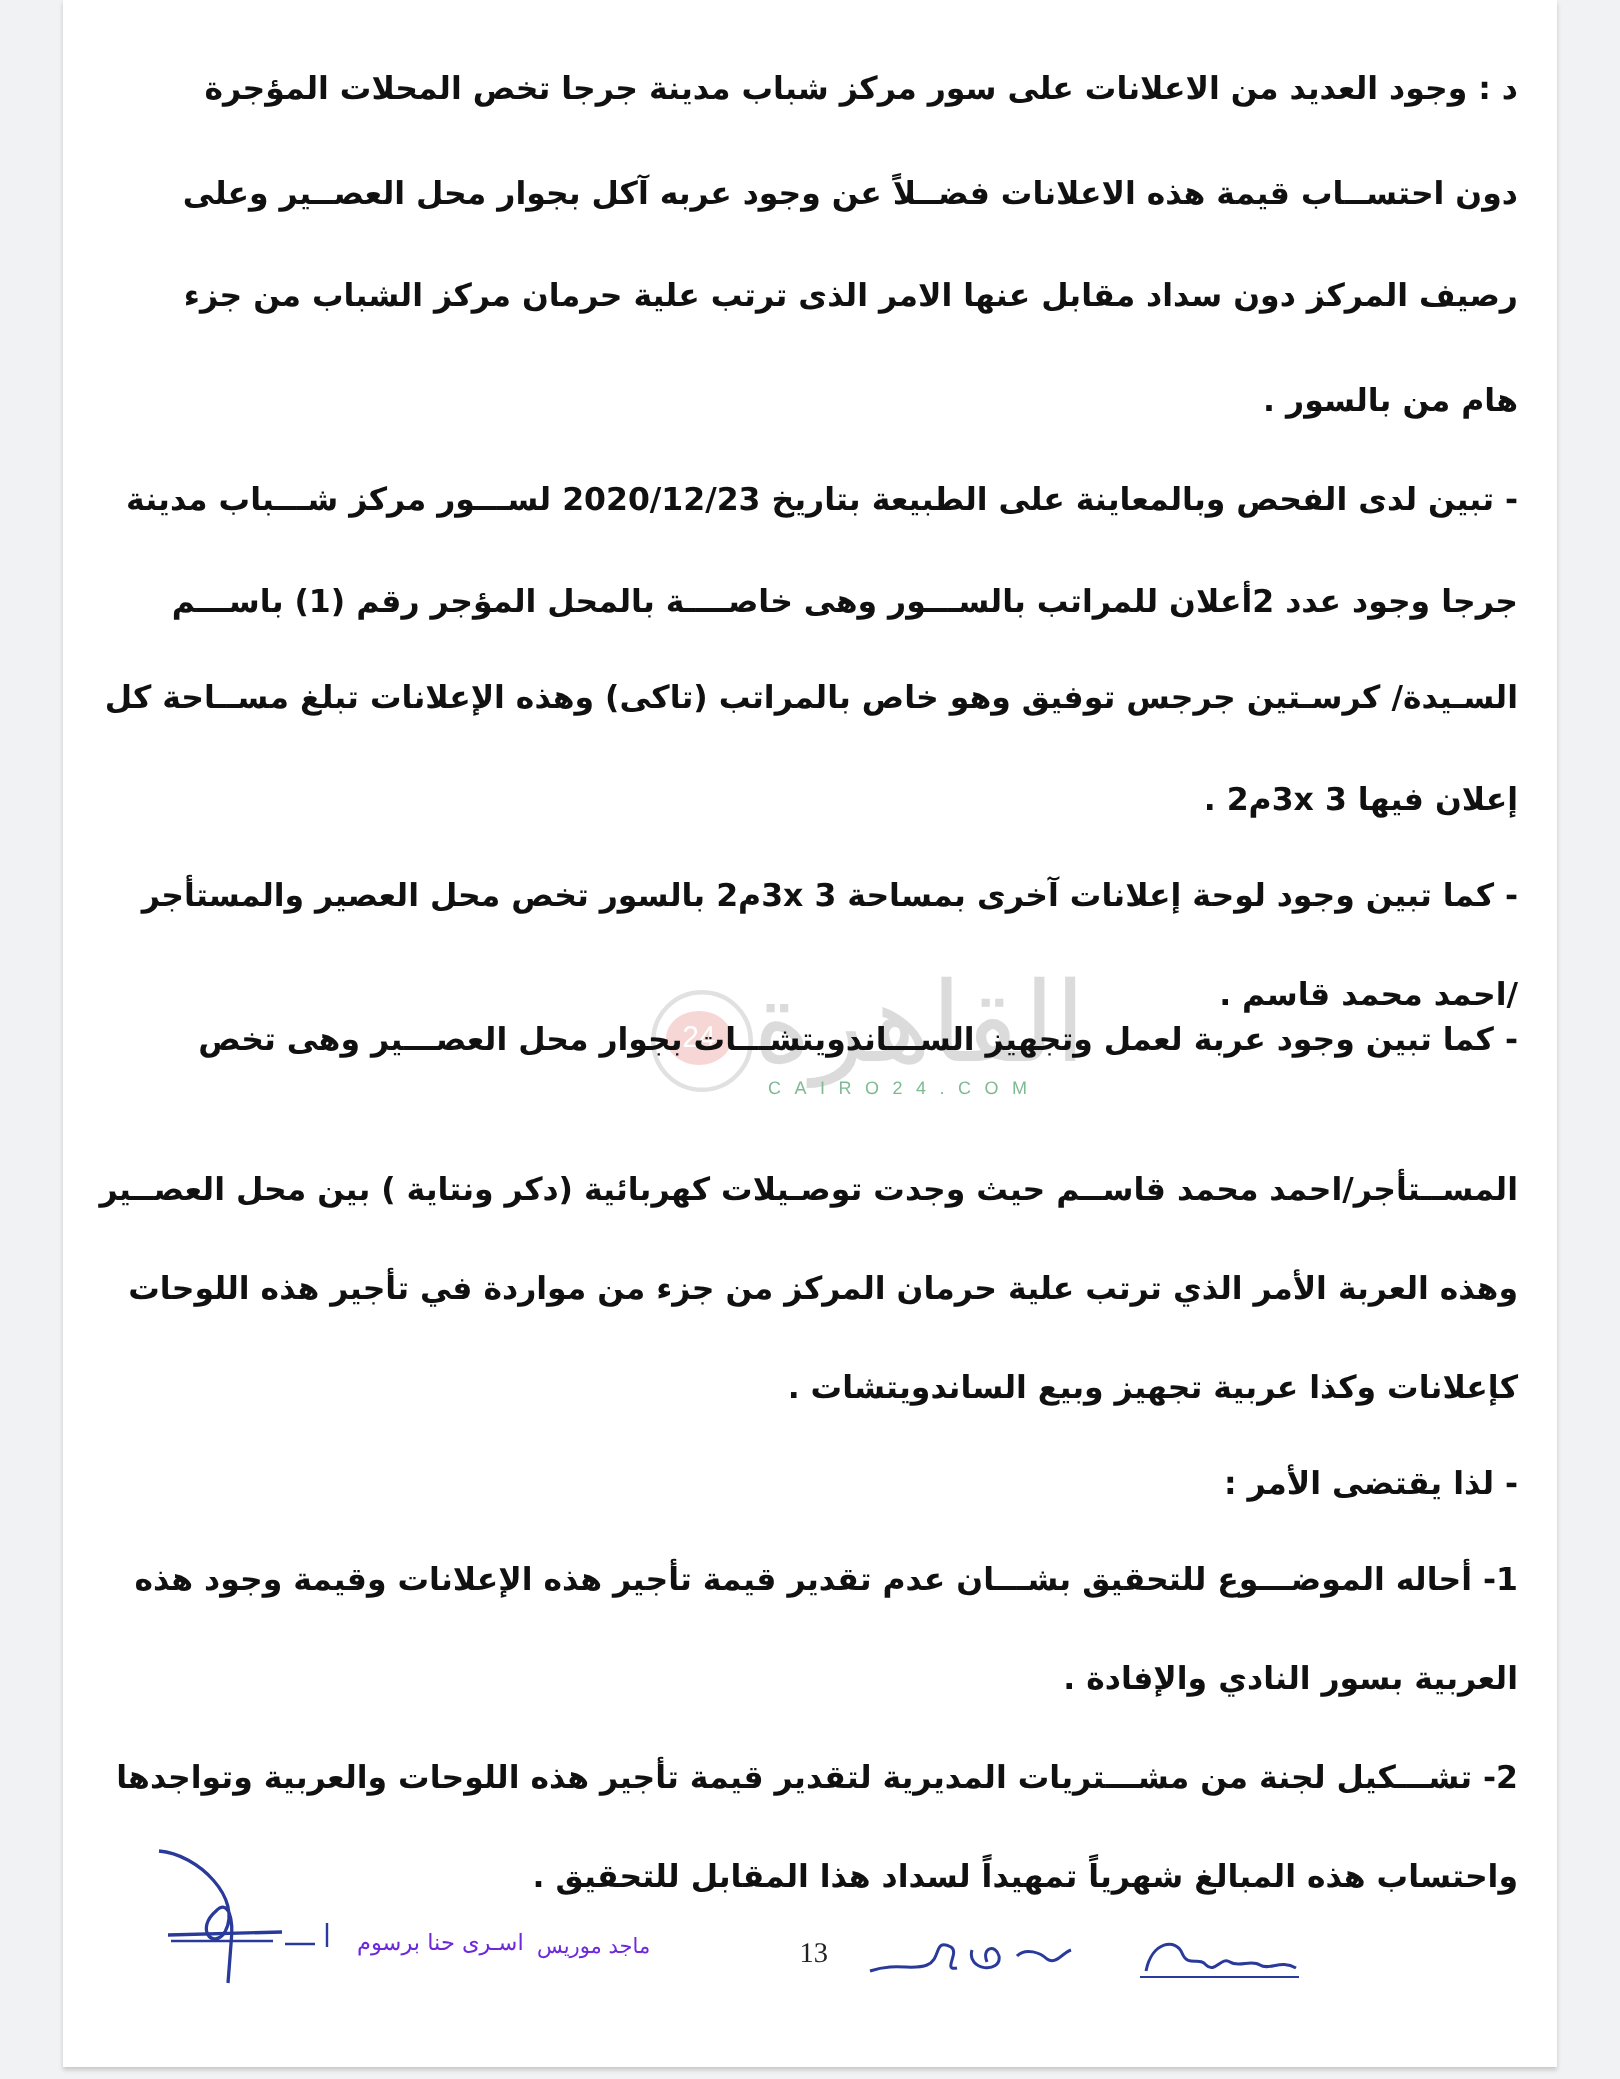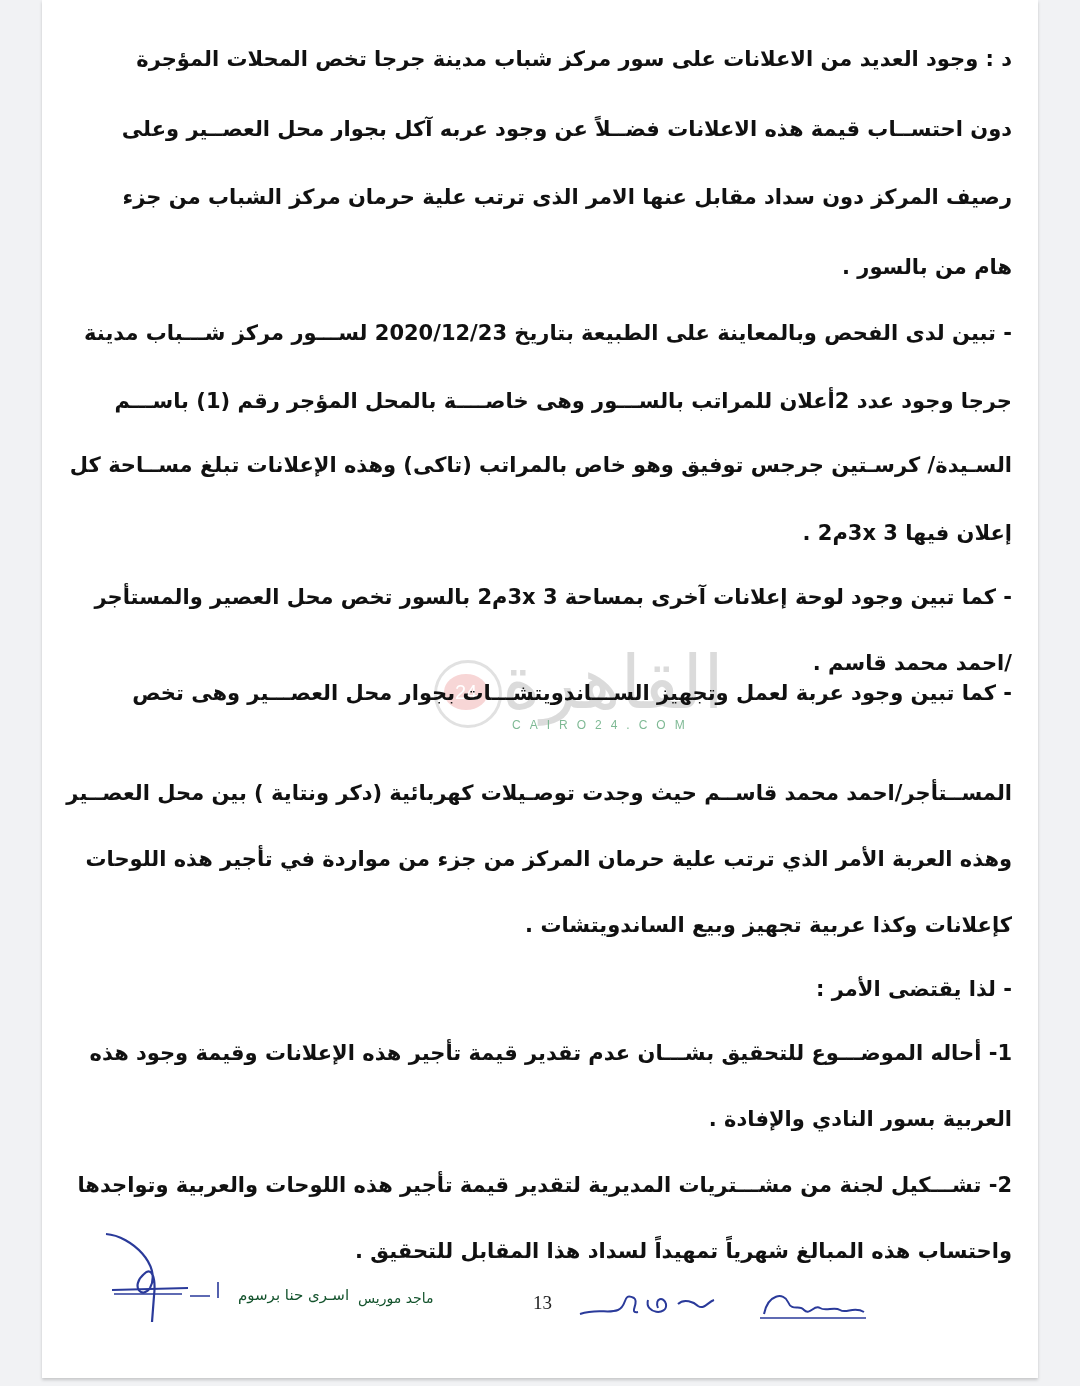--- a/index.html
+++ b/index.html
@@ -112,21 +112,21 @@
       top: 1292px;
       font-family: "Liberation Serif", serif;
       font-size: 19px;
       color: #222;
       font-weight: normal;
       text-align: right;
     }
     .sig-text {
       position: absolute;
       font-family: "DejaVu Sans", sans-serif;
-      color: #14532d;
+      color: #6d28d9;
       font-weight: normal;
       direction: rtl;
       white-space: nowrap;
     }
   </style>
 </head>
 <body>
 
 <div class="page">
 

